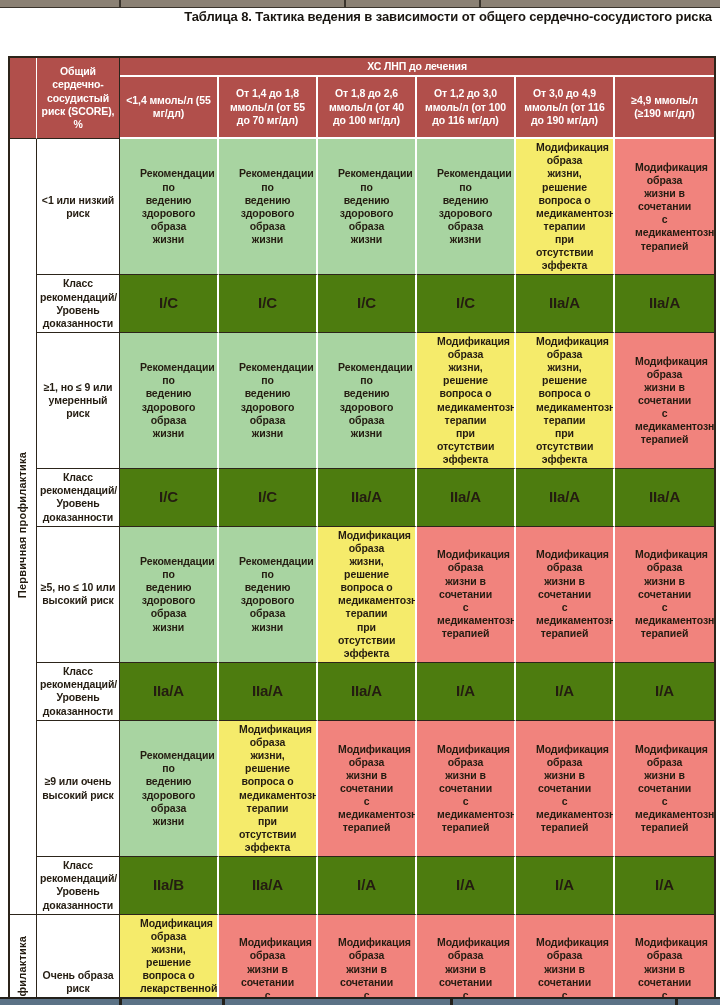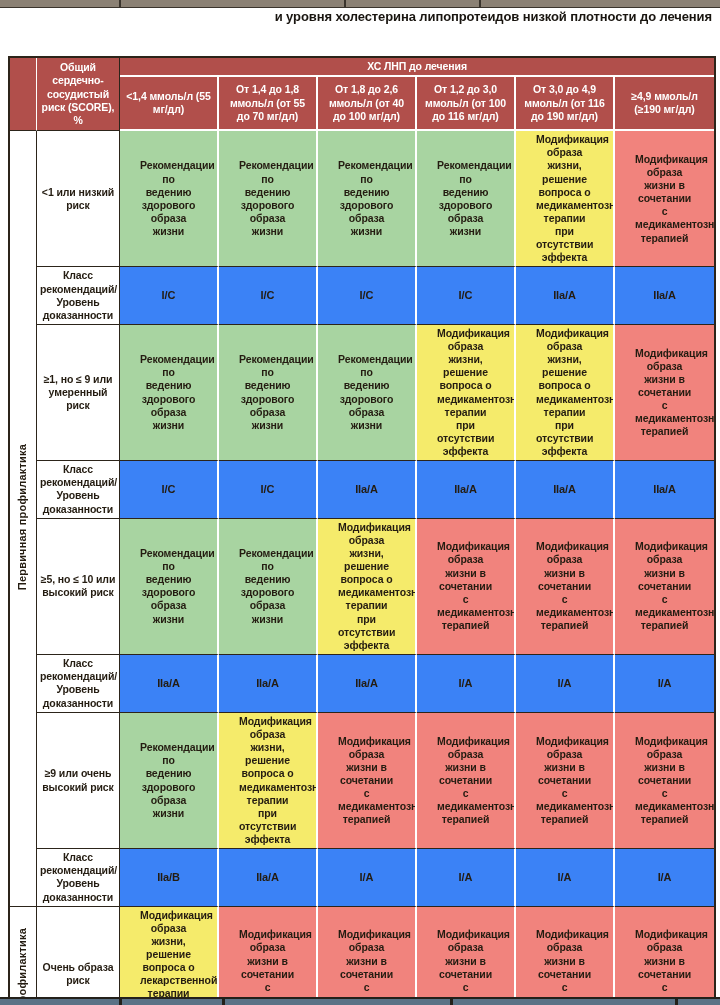--- a/index.html
+++ b/index.html
@@ -71,58 +71,58 @@
     padding:2px 3px;
   }
   td.cell {
     font-weight:bold;
     border-right:2px solid #ffffff;
     border-bottom:1px solid #2c241a;
     padding:2px 20px;
   }
   td.cell.last { border-right:none; }
   td.classval {
-    background:#3b82f6; font-weight:bold; font-size:11px;
+    background:#4d7c0f; font-weight:bold; font-size:15px;
     border-right:2px solid #ffffff;
     border-bottom:1px solid #2c241a;
   }
   td.classval.last { border-right:none; }
   tr.lastpair td { border-bottom:none; }
 </style>
 </head>
 <body>
 
 <div class="top-strip">
   <div class="strip-tick" style="left:119px"></div>
   <div class="strip-tick" style="left:344px"></div>
   <div class="strip-tick" style="left:479px"></div>
 </div>
 
 <div class="title-block">
-  <div>и уровня холестерина липопротеидов низкой плотности до лечения</div>
+  <div>Таблица 8. Тактика ведения в зависимости от общего сердечно-сосудистого риска</div>
 </div>
 
 <table class="mainTable">
   <colgroup>
     <col style="width:27px">
     <col style="width:83px">
     <col style="width:99px">
       <col style="width:99px">
       <col style="width:99px">
     <col style="width:99px">
       <col style="width:99px">
       <col style="width:99px">
   </colgroup>
   <thead>
     <tr class="hdr-r1" style="height:16px">
       <th class="hdr sec-h" rowspan="2"></th>
       <th class="hdr corner" rowspan="2">Общий сердечно-сосудистый риск (SCORE), %</th>
       <th class="hdr last" colspan="6">ХС ЛНП до лечения</th>
     </tr>
-    <tr class="hdr-r2" style="height:54px">
+    <tr class="hdr-r2" style="height:62px">
       <th class="hdr sub">&lt;1,4 ммоль/л (55 мг/дл)</th>
       <th class="hdr sub">От 1,4 до 1,8 ммоль/л (от 55 до 70 мг/дл)</th>
       <th class="hdr sub">От 1,8 до 2,6 ммоль/л (от 40 до 100 мг/дл)</th>
       <th class="hdr sub">От 1,2 до 3,0 ммоль/л (от 100 до 116 мг/дл)</th>
       <th class="hdr sub">От 3,0 до 4,9 ммоль/л (от 116 до 190 мг/дл)</th>
       <th class="hdr sub last">≥4,9 ммоль/л (≥190 мг/дл)</th>
     </tr>
   </thead>
   <tbody>
       <tr style="height: 112px;">

